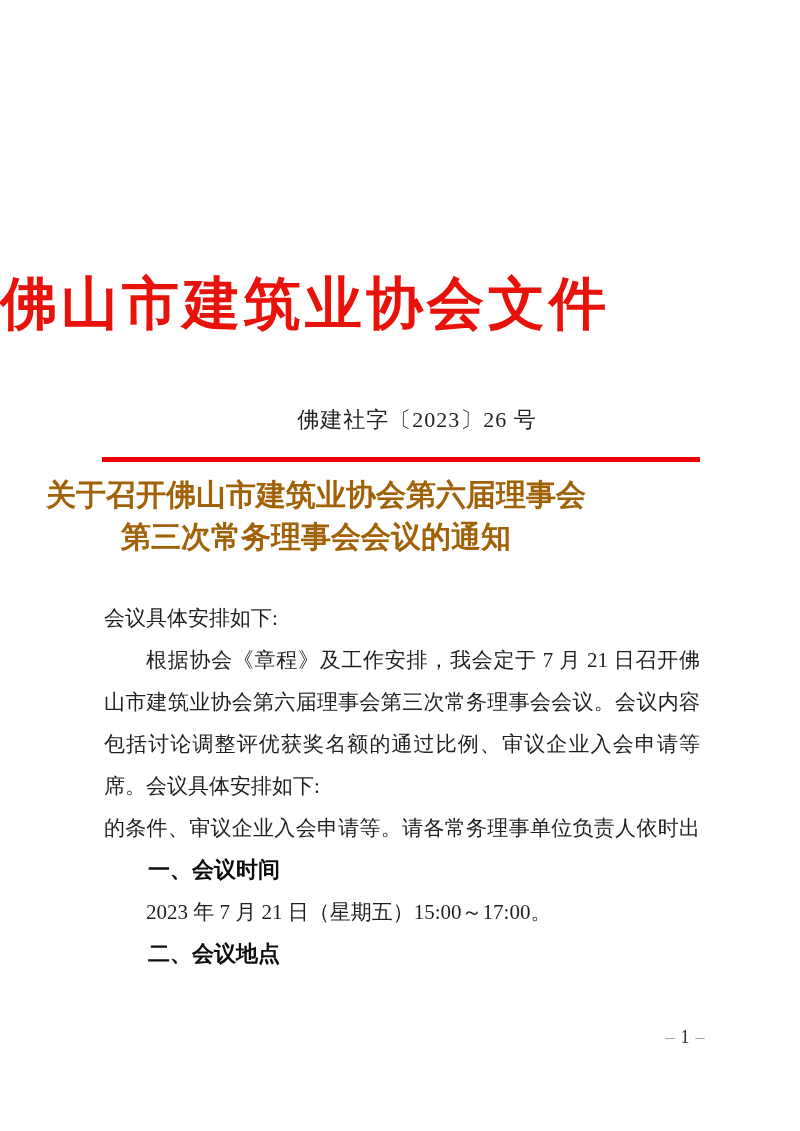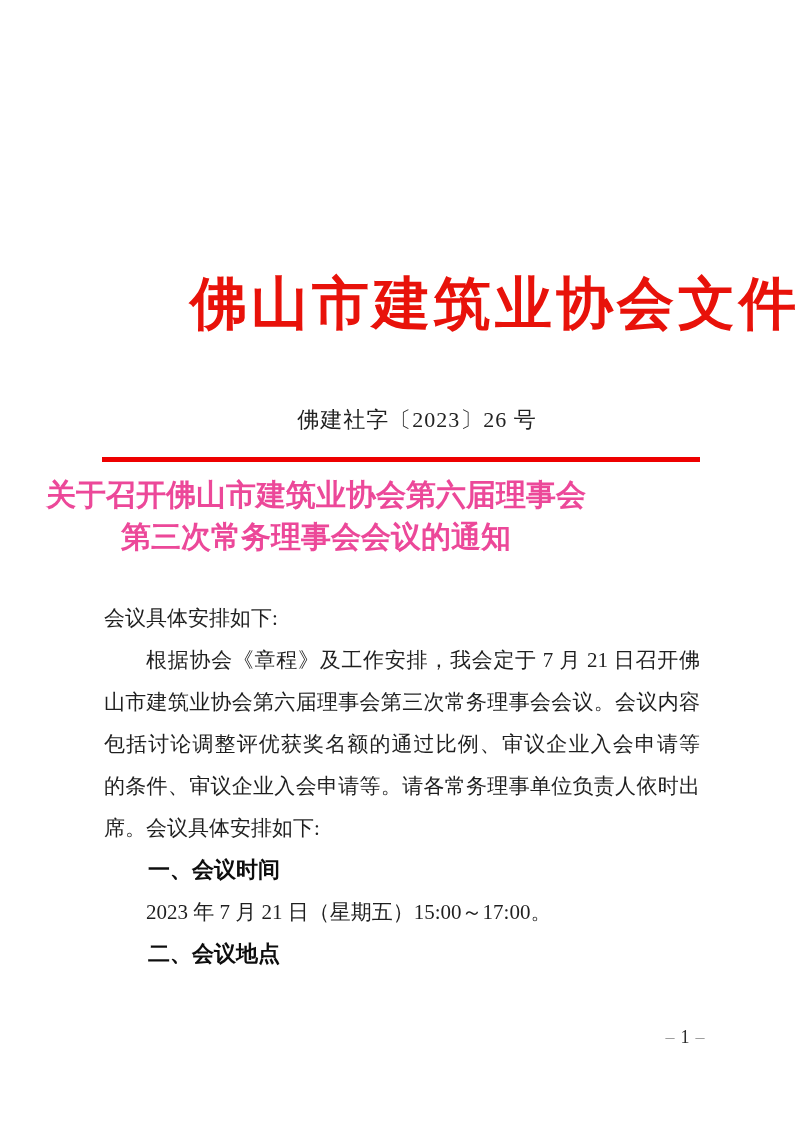--- a/index.html
+++ b/index.html
@@ -14,21 +14,21 @@
     background: #ffffff;
     overflow: hidden;
     font-family: "Liberation Serif", "DejaVu Serif", serif;
     color: #1f1f1f;
   }
   .red-title {
     position: absolute;
     top: 268px;
     left: 0;
     width: 800px;
-    text-align: right;
+    text-align: left;
     font-family: "Liberation Serif", "DejaVu Serif", serif;
     font-weight: 900;
     font-size: 57px;
     line-height: 72px;
     letter-spacing: 4px;
     color: #e8120a;
     white-space: nowrap;
   }
   .doc-number {
     position: absolute;
@@ -52,21 +52,21 @@
   }
   .notice-title {
     position: absolute;
     top: 474px;
     left: 0;
     width: 632px;
     text-align: center;
     font-weight: bold;
     font-size: 30px;
     line-height: 42px;
-    color: #ec4899;
+    color: #a16207;
   }
   .doc-body {
     position: absolute;
     top: 597px;
     left: 104px;
     width: 596px;
     font-size: 21px;
     line-height: 42px;
     color: #1f1f1f;
   }
@@ -119,22 +119,22 @@
   <div class="notice-title">
     <div>关于召开佛山市建筑业协会第六届理事会</div>
     <div>第三次常务理事会会议的通知</div>
   </div>
 
   <div class="doc-body">
     <div class="line">会议具体安排如下:</div>
     <div class="line indent justify">根据协会《章程》及工作安排，我会定于 7 月 21 日召开佛</div>
     <div class="line justify">山市建筑业协会第六届理事会第三次常务理事会会议。会议内容</div>
     <div class="line justify">包括讨论调整评优获奖名额的通过比例、审议企业入会申请等</div>
+    <div class="line">席。会议具体安排如下:</div>
     <div class="line justify">的条件、审议企业入会申请等。请各常务理事单位负责人依时出</div>
-    <div class="line">席。会议具体安排如下:</div>
     <div class="line indent heading">一、会议时间</div>
     <div class="line indent">2023 年 7 月 21 日（星期五）15:00～17:00。</div>
     <div class="line indent heading">二、会议地点</div>
   </div>
 
   <div class="footer">
     <span class="dash">–</span><span class="num">1</span><span class="dash">–</span>
   </div>
 
 </div>

